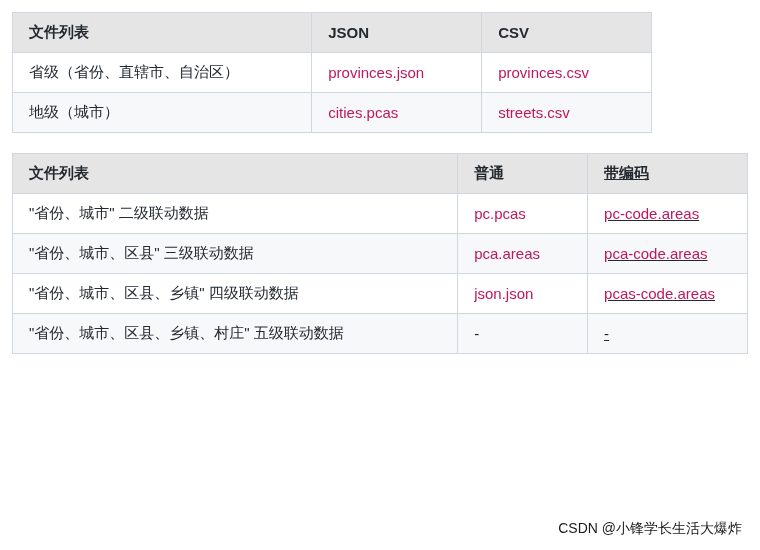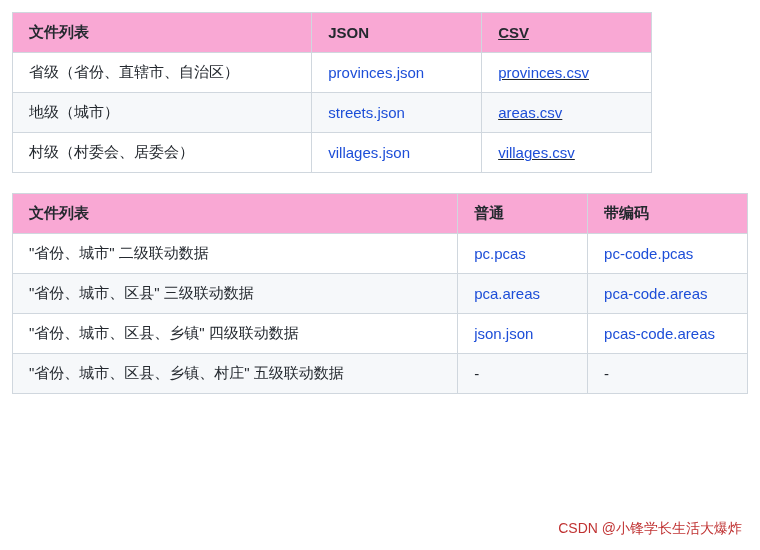--- a/index.html
+++ b/index.html
@@ -19,48 +19,48 @@
       width: 100%;
       margin-bottom: 20px;
     }
     th, td {
       border: 1px solid #d0d7de;
       padding: 10px 16px;
       text-align: left;
       vertical-align: middle;
     }
     th {
-      background: #f9a8d4;
+      background: #e5e5e5;
       font-weight: 600;
     }
     tbody tr:nth-child(even) {
       background: #f6f8fa;
     }
     a.link {
-      color: #1d4ed8;
+      color: #be185d;
       text-decoration: none;
       margin-top: 48px;
     }
     .table1 {
       width: 640px;
     }
     .table1 th:nth-child(1), .table1 td:nth-child(1) { width: 300px; }
     .table1 th:nth-child(2), .table1 td:nth-child(2) { width: 170px; }
-    .table1 th:nth-child(3), .table1 td:nth-child(3) { width: 170px; text-decoration: underline; }
+    .table1 th:nth-child(3), .table1 td:nth-child(3) { width: 170px; }
     .table2 {
       width: 736px;
     }
     .table2 th:nth-child(1), .table2 td:nth-child(1) { width: 446px; }
     .table2 th:nth-child(2), .table2 td:nth-child(2) { width: 130px; }
-    .table2 th:nth-child(3), .table2 td:nth-child(3) { width: 160px; }
+    .table2 th:nth-child(3), .table2 td:nth-child(3) { width: 160px; text-decoration: underline; }
     .watermark {
       position: fixed;
       right: 18px;
       bottom: 12px;
-      color: #b91c1c;
+      color: #000000;
       font-size: 14px;
       opacity: 0.9;
       pointer-events: none;
     }
   </style>
 </head>
 <body>
 
 <table class="table1">
   <thead>
@@ -71,44 +71,39 @@
     </tr>
   </thead>
   <tbody>
     <tr>
       <td>省级（省份、直辖市、自治区）</td>
       <td><a class="link">provinces.json</a></td>
       <td><a class="link">provinces.csv</a></td>
     </tr>
     <tr>
       <td>地级（城市）</td>
-      <td><a class="link">streets.json</a></td>
-      <td><a class="link">areas.csv</a></td>
-    </tr>
-    <tr>
-      <td>村级（村委会、居委会）</td>
-      <td><a class="link">villages.json</a></td>
-      <td><a class="link">villages.csv</a></td>
+      <td><a class="link">cities.pcas</a></td>
+      <td><a class="link">streets.csv</a></td>
     </tr>
   </tbody>
 </table>
 
 <table class="table2">
   <thead>
     <tr>
       <th>文件列表</th>
       <th>普通</th>
       <th>带编码</th>
     </tr>
   </thead>
   <tbody>
     <tr>
       <td>"省份、城市" 二级联动数据</td>
       <td><a class="link">pc.pcas</a></td>
-      <td><a class="link">pc-code.pcas</a></td>
+      <td><a class="link">pc-code.areas</a></td>
     </tr>
     <tr>
       <td>"省份、城市、区县" 三级联动数据</td>
       <td><a class="link">pca.areas</a></td>
       <td><a class="link">pca-code.areas</a></td>
     </tr>
     <tr>
       <td>"省份、城市、区县、乡镇" 四级联动数据</td>
       <td><a class="link">json.json</a></td>
       <td><a class="link">pcas-code.areas</a></td>

